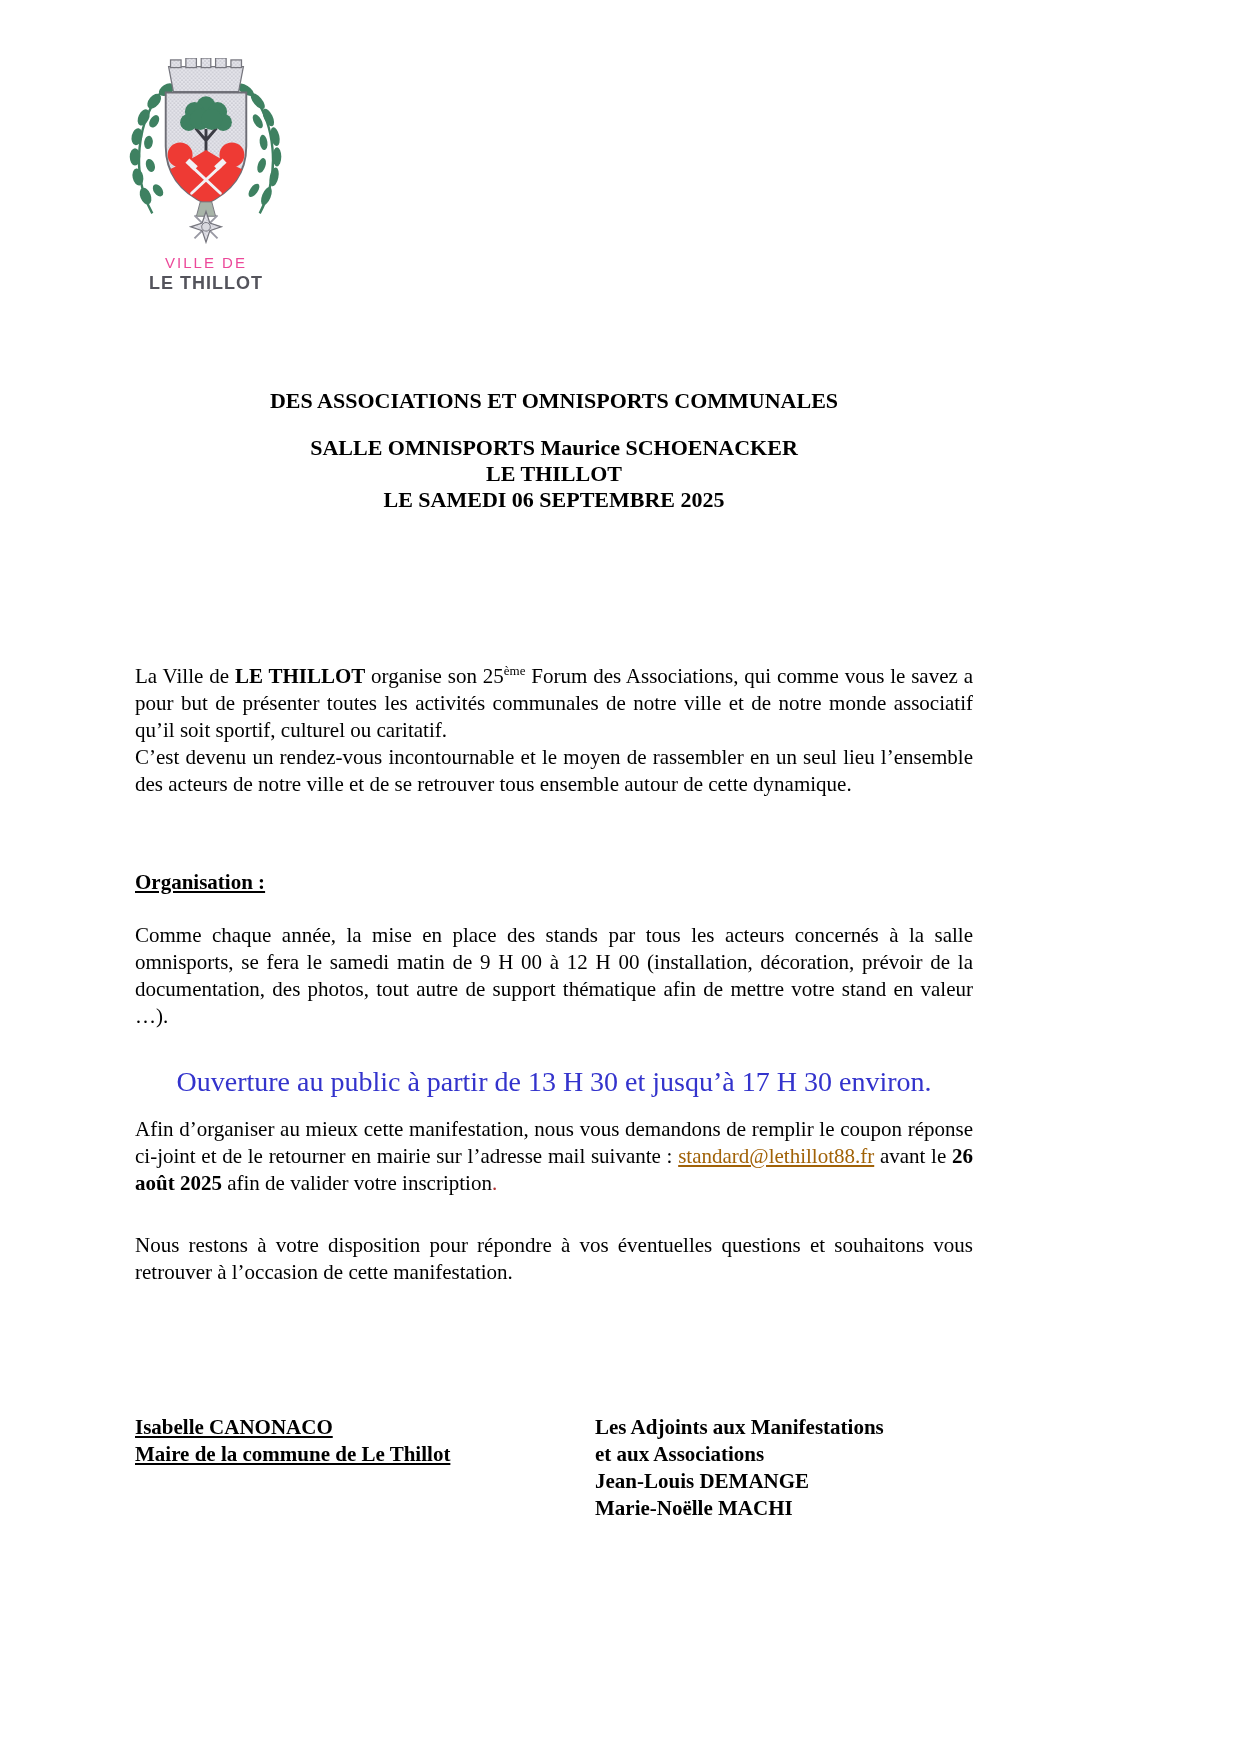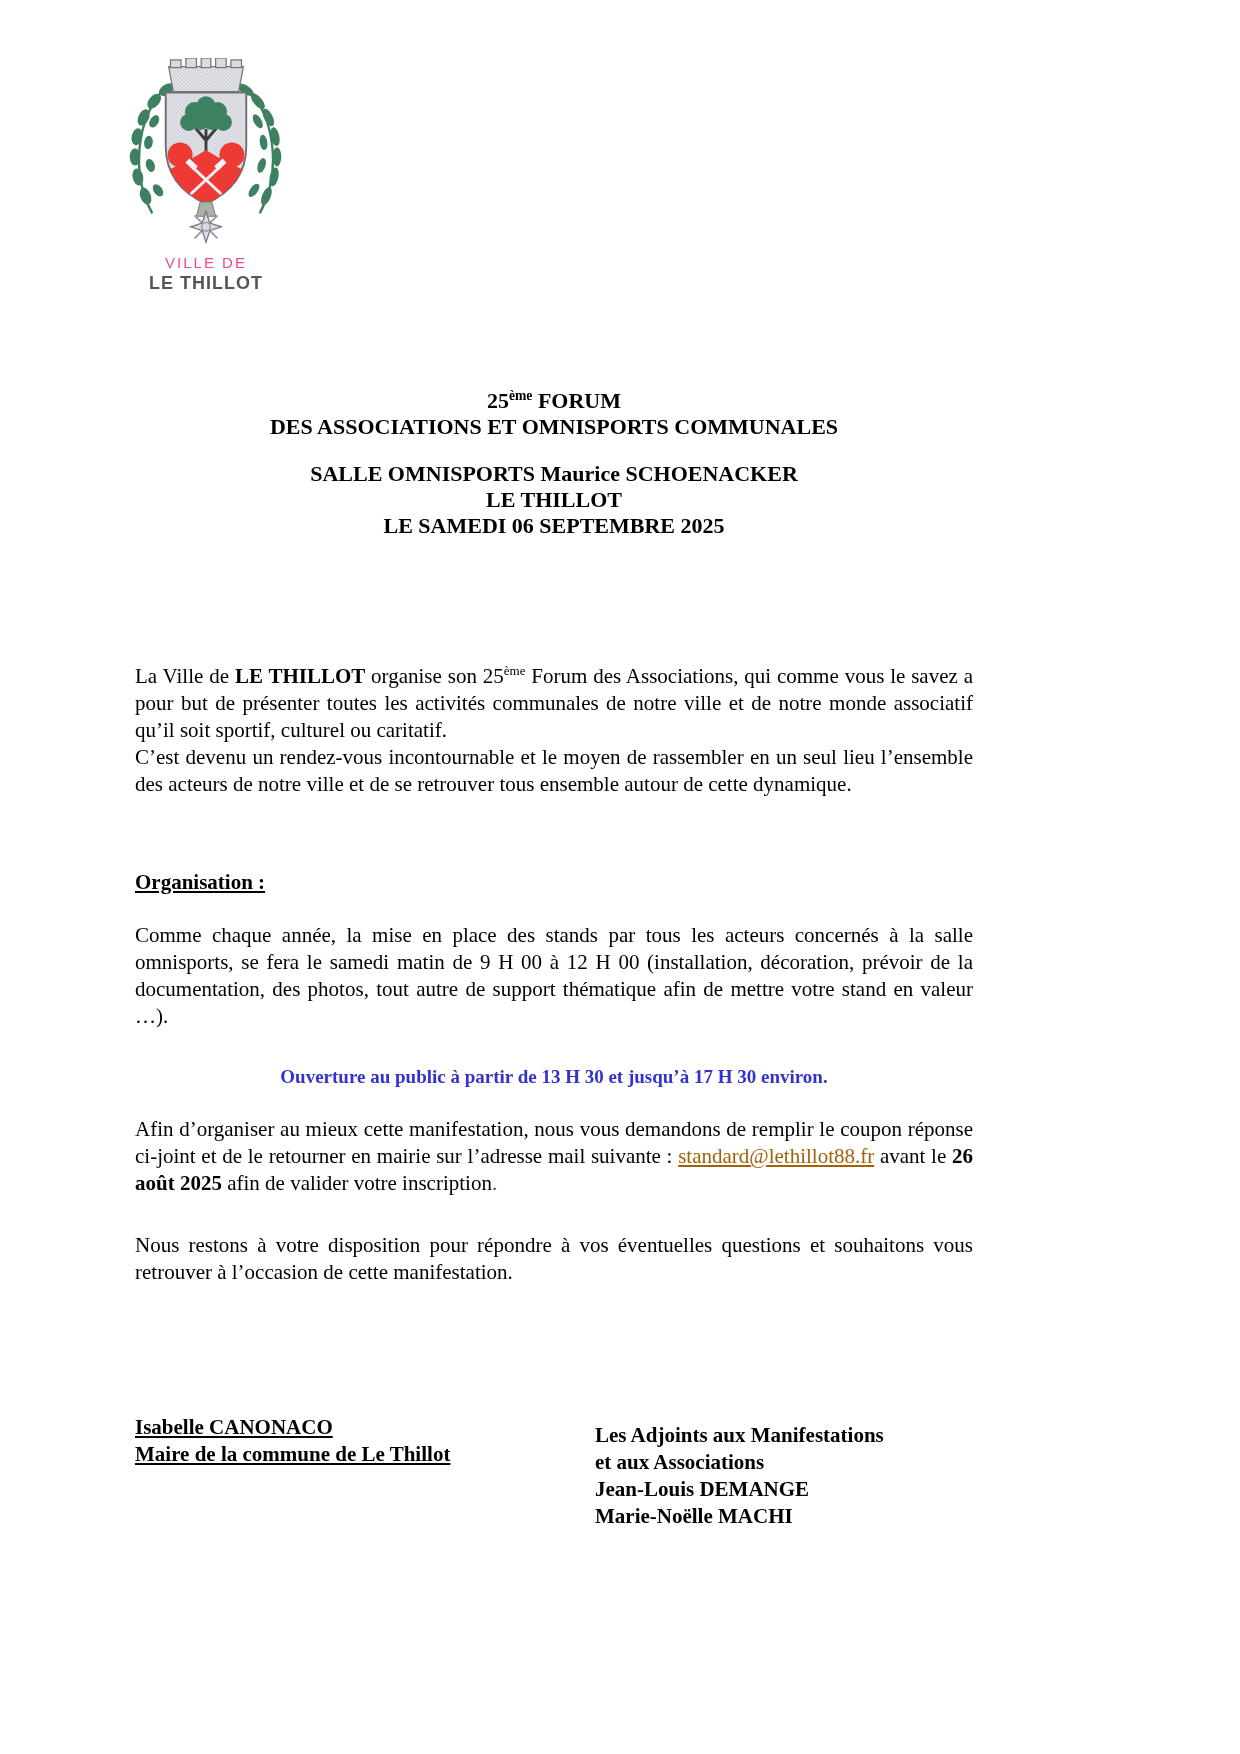--- a/index.html
+++ b/index.html
@@ -79,41 +79,41 @@
     font-weight: bold;
     text-decoration: underline;
   }
   .p3 { top: 922px; }
   .notice {
     position: absolute;
     left: 135px;
     top: 1066px;
     width: 838px;
     text-align: center;
-    font-size: 19px;
-    font-weight: bold;
+    font-size: 28px;
+    font-weight: normal;
   }
   .p4 { top: 1116px; }
   .p5 { top: 1232px; }
   b { font-weight: bold; }
   .email-link {
     color: #a16207;
   }
   .red-period { color: #b03030; }
 
   
   .sig {
     position: absolute;
     top: 1414px;
     font-size: 21px;
     font-weight: bold;
     line-height: 27px;
   }
   .sig-left { left: 135px; text-decoration: underline; }
-  .sig-right { left: 595px; margin-top: 8px; }
+  .sig-right { left: 595px; }
 </style>
 </head>
 <body>
 
 <div class="page">
 
   <div class="logo-block">
     <svg width="192" height="188" viewBox="0 0 200 196" aria-hidden="true">
       <defs>
         <pattern id="stip" width="4" height="4" patternUnits="userSpaceOnUse">
@@ -203,21 +203,20 @@
         <path d="M100,160 L104,172 L116,176 L104,180 L100,192 L96,180 L84,176 L96,172 Z" fill="url(#stip)" stroke="#76767e" stroke-width="1.3"></path>
         <circle cx="100" cy="176" r="4.5" fill="#d9d9df" stroke="#76767e"></circle>
       </g>
     </svg>
     <div class="logo-caption-top">VILLE DE</div>
     <div class="logo-caption-bottom">LE THILLOT</div>
   </div>
 
 
   <div class="title-block">
-    <div><span>25</span><sup>ème</sup><span> FORUM</span></div>
     <div>DES ASSOCIATIONS ET OMNISPORTS COMMUNALES</div>
     <div class="title-spacer"></div>
     <div>SALLE OMNISPORTS Maurice SCHOENACKER</div>
     <div>LE THILLOT</div>
     <div>LE SAMEDI 06 SEPTEMBRE 2025</div>
   </div>
 
   <div class="bodytext p1">
     <p><span>La Ville de </span><b>LE THILLOT</b><span> organise son 25</span><sup>ème</sup><span> Forum des Associations, qui comme vous le savez a pour but de présenter toutes les activités communales de notre ville et de notre monde associatif qu’il soit sportif, culturel ou caritatif.</span></p>
     <p>C’est devenu un rendez-vous incontournable et le moyen de rassembler en un seul lieu l’ensemble des acteurs de notre ville et de se retrouver tous ensemble autour de cette dynamique.</p>

